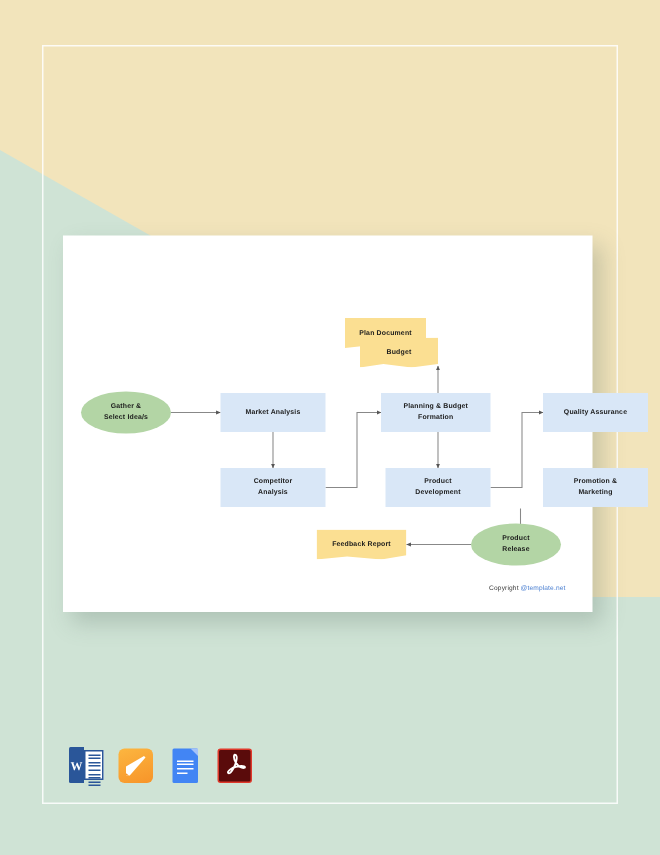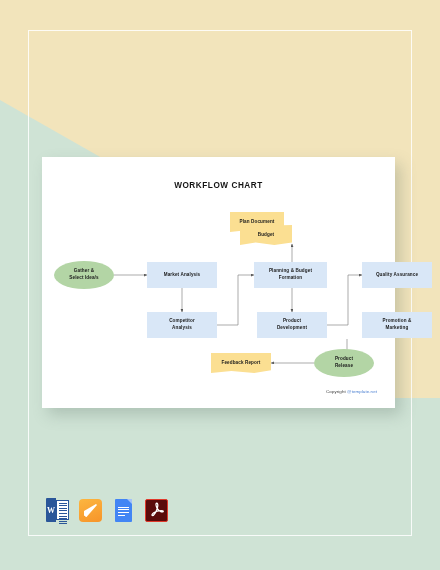--- a/index.html
+++ b/index.html
@@ -198,21 +198,20 @@
 <div id="stage">
 
   <div class="bg-cream-main"></div>
   <div class="bg-mint-topleft" style="clip-path: polygon(0 0, 102px 58px, 102px 300px, 0 300px);"></div>
   <div class="bg-mint-bottom"></div>
   <div class="bg-cream-right"></div>
   <div class="frame"></div>
 
   <div class="card">
 
-    <div class="chart-title">WORKFLOW CHART</div>
 
     <svg class="connectors" viewBox="0 0 353 251">
       <defs>
         <marker id="ah" markerWidth="5" markerHeight="5" refX="4.2" refY="2" orient="auto">
           <path d="M0,0 L4.4,2 L0,4 z" fill="#555"></path>
         </marker>
       </defs>
       <g stroke="#888" stroke-width="0.7" fill="none" marker-end="url(#ah)">
 
         <path d="M72,118 L105,118"></path>

